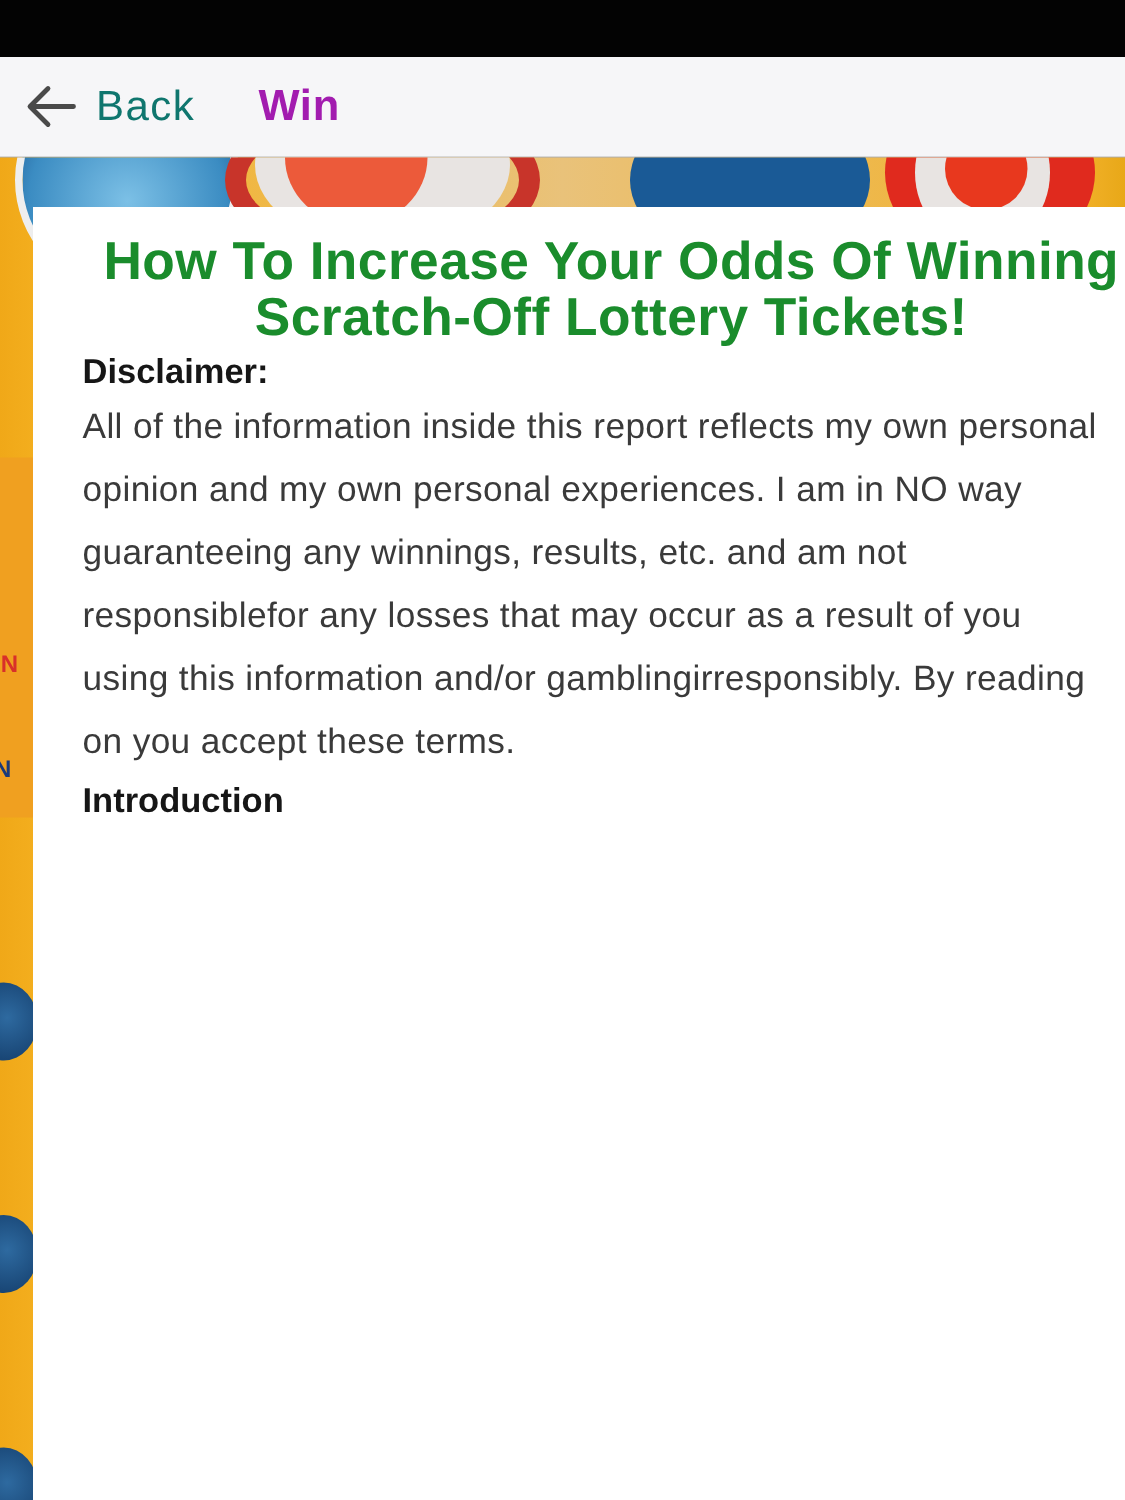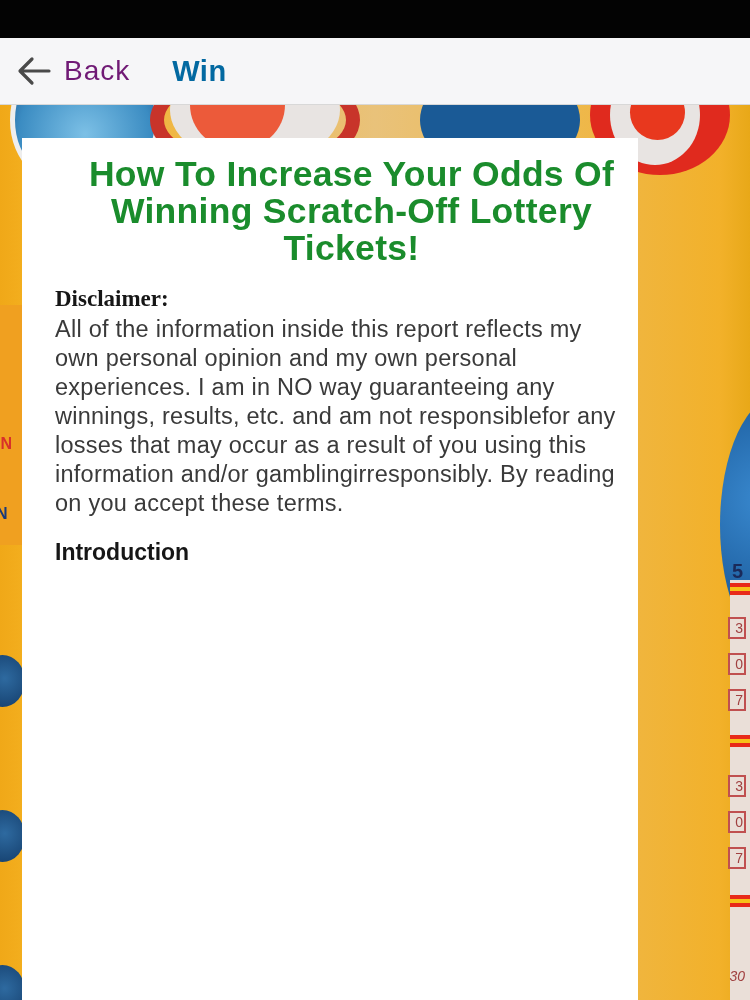--- a/index.html
+++ b/index.html
@@ -8,22 +8,22 @@
 
   .status-bar { position: absolute; left: 0; top: 0; width: 750px; height: 38px; background: #030303; }
 
   .app-header {
     position: absolute; left: 0; top: 38px; width: 750px; height: 67px;
     background: #f6f6f8; border-bottom: 1px solid #d8d8d8;
     display: flex; align-items: center;
   }
   .back-button { display: flex; align-items: center; margin-left: 16px; cursor: pointer; }
   .back-arrow { width: 36px; height: 30px; }
-  .back-label { font-size: 28px; color: #701a75; margin-left: 12px; letter-spacing: 1px; }
-  .header-title { font-size: 29px; font-weight: bold; color: #0369a1; margin-left: 42px; letter-spacing: 0.5px; }
+  .back-label { font-size: 28px; color: #0f766e; margin-left: 12px; letter-spacing: 1px; }
+  .header-title { font-size: 29px; font-weight: bold; color: #a21caf; margin-left: 42px; letter-spacing: 0.5px; }
 
   .backdrop {
     position: absolute; left: 0; top: 105px; width: 750px; height: 895px; overflow: hidden;
     background: linear-gradient(90deg, #f0a818 0%, #f4b020 4%, #e9c27a 50%, #f2b12a 96%, #e8a818 100%);
   }
   .ball { position: absolute; border-radius: 50%; }
   .ball.b1 { left: 10px; top: -60px; width: 150px; height: 150px; background: radial-gradient(circle at 50% 60%, #7cc0e6 0%, #3b8cc2 60%, #0f3e7a 100%); border: 5px solid #eee; }
   .ball.b2 { left: 150px; top: -40px; width: 210px; height: 110px; background: #c8342a; }
   .ball.b3 { left: 170px; top: -50px; width: 170px; height: 110px; background: #e8e4e2; }
   .ball.b4 { left: 190px; top: -45px; width: 95px; height: 90px; background: #ec5a3a; }
@@ -34,33 +34,33 @@
   .ball.b9 { left: 720px; top: 290px; width: 120px; height: 260px; background: radial-gradient(circle at 40% 40%, #3a8ad0 0%, #1a5a9a 70%, #0e3664 100%); }
   .coin { position: absolute; left: -20px; width: 45px; height: 52px; border-radius: 50%; background: radial-gradient(circle at 55% 45%, #2e6aa0 0%, #174372 80%); }
   .coin.c1 { top: 550px; } .coin.c2 { top: 705px; } .coin.c3 { top: 860px; }
   .strip-right { position: absolute; left: 730px; top: 475px; width: 20px; height: 420px; background: #eadfd8; }
   .stripe { position: absolute; left: 730px; width: 20px; height: 12px; background: linear-gradient(#e82a1a 0 33%, #f7c21a 33% 66%, #e82a1a 66%); }
   .num-cell { position: absolute; left: 728px; width: 18px; height: 22px; border: 2px solid #c05050; font-size: 14px; color: #a04040; line-height: 18px; text-align: right; padding-right: 1px; }
   .orange-band { position: absolute; left: 0; top: 200px; width: 22px; height: 240px; background: #f0a020; }
   .deco-label { position: absolute; left: -4px; font-size: 16px; font-weight: bold; color: #fff; }
 
   .article-card {
-    position: absolute; left: 22px; top: 138px; width: 616px; height: 862px;
+    position: absolute; left: 22px; top: 138px; width: 728px; height: 862px;
     background: #ffffff; overflow: hidden;
     padding: 18px 18px 0 33px;
   }
   .article-title {
     color: #1a8c2c; font-weight: bold; font-size: 35.5px; line-height: 37px;
     text-align: center; letter-spacing: 0.3px; margin-right: -16px; padding-left: 12px;
   }
   .section-heading { font-weight: bold; font-size: 23px; color: #161616; line-height: 32px; }
-  .heading-disclaimer { margin-top: 16px; font-family: Liberation Serif, serif; }
-  .heading-intro { margin-top: 18px; }
+  .heading-disclaimer { margin-top: 1px; }
+  .heading-intro { margin-top: 2px; }
   .body-text {
-    font-size: 23.5px; color: #3a3a3a; line-height: 29px; letter-spacing: 0.25px;
+    font-size: 23.5px; color: #3a3a3a; line-height: 42px; letter-spacing: 0.25px;
   }
   .para { margin-top: 2px; }
   .para.first { margin-top: 0; }
 </style>
 </head>
 <body>
 
 <div class="status-bar"></div>
 
 <div class="app-header">

